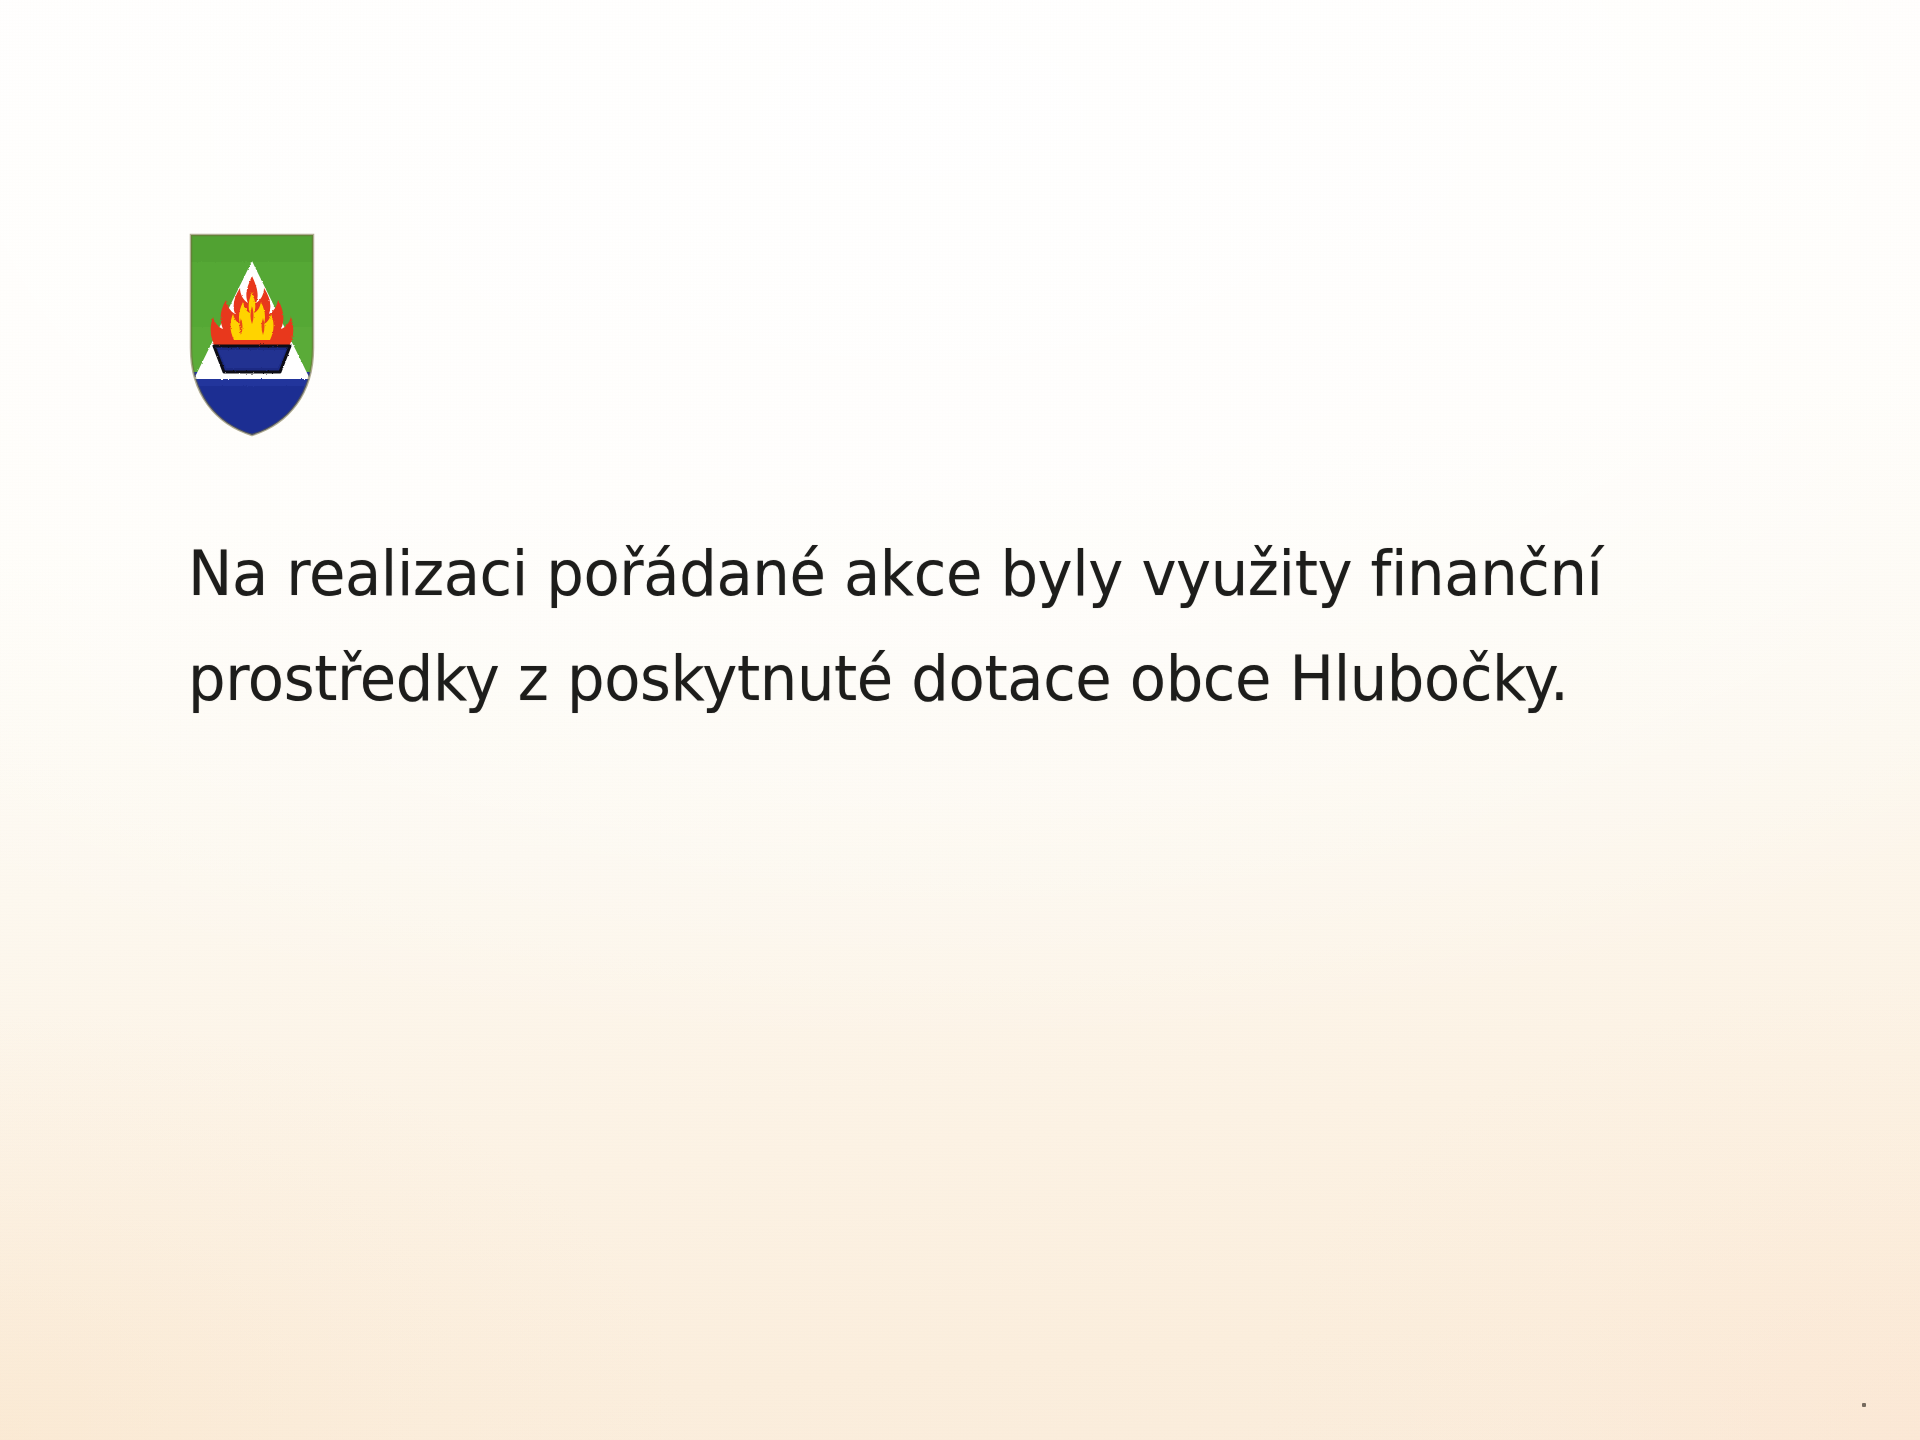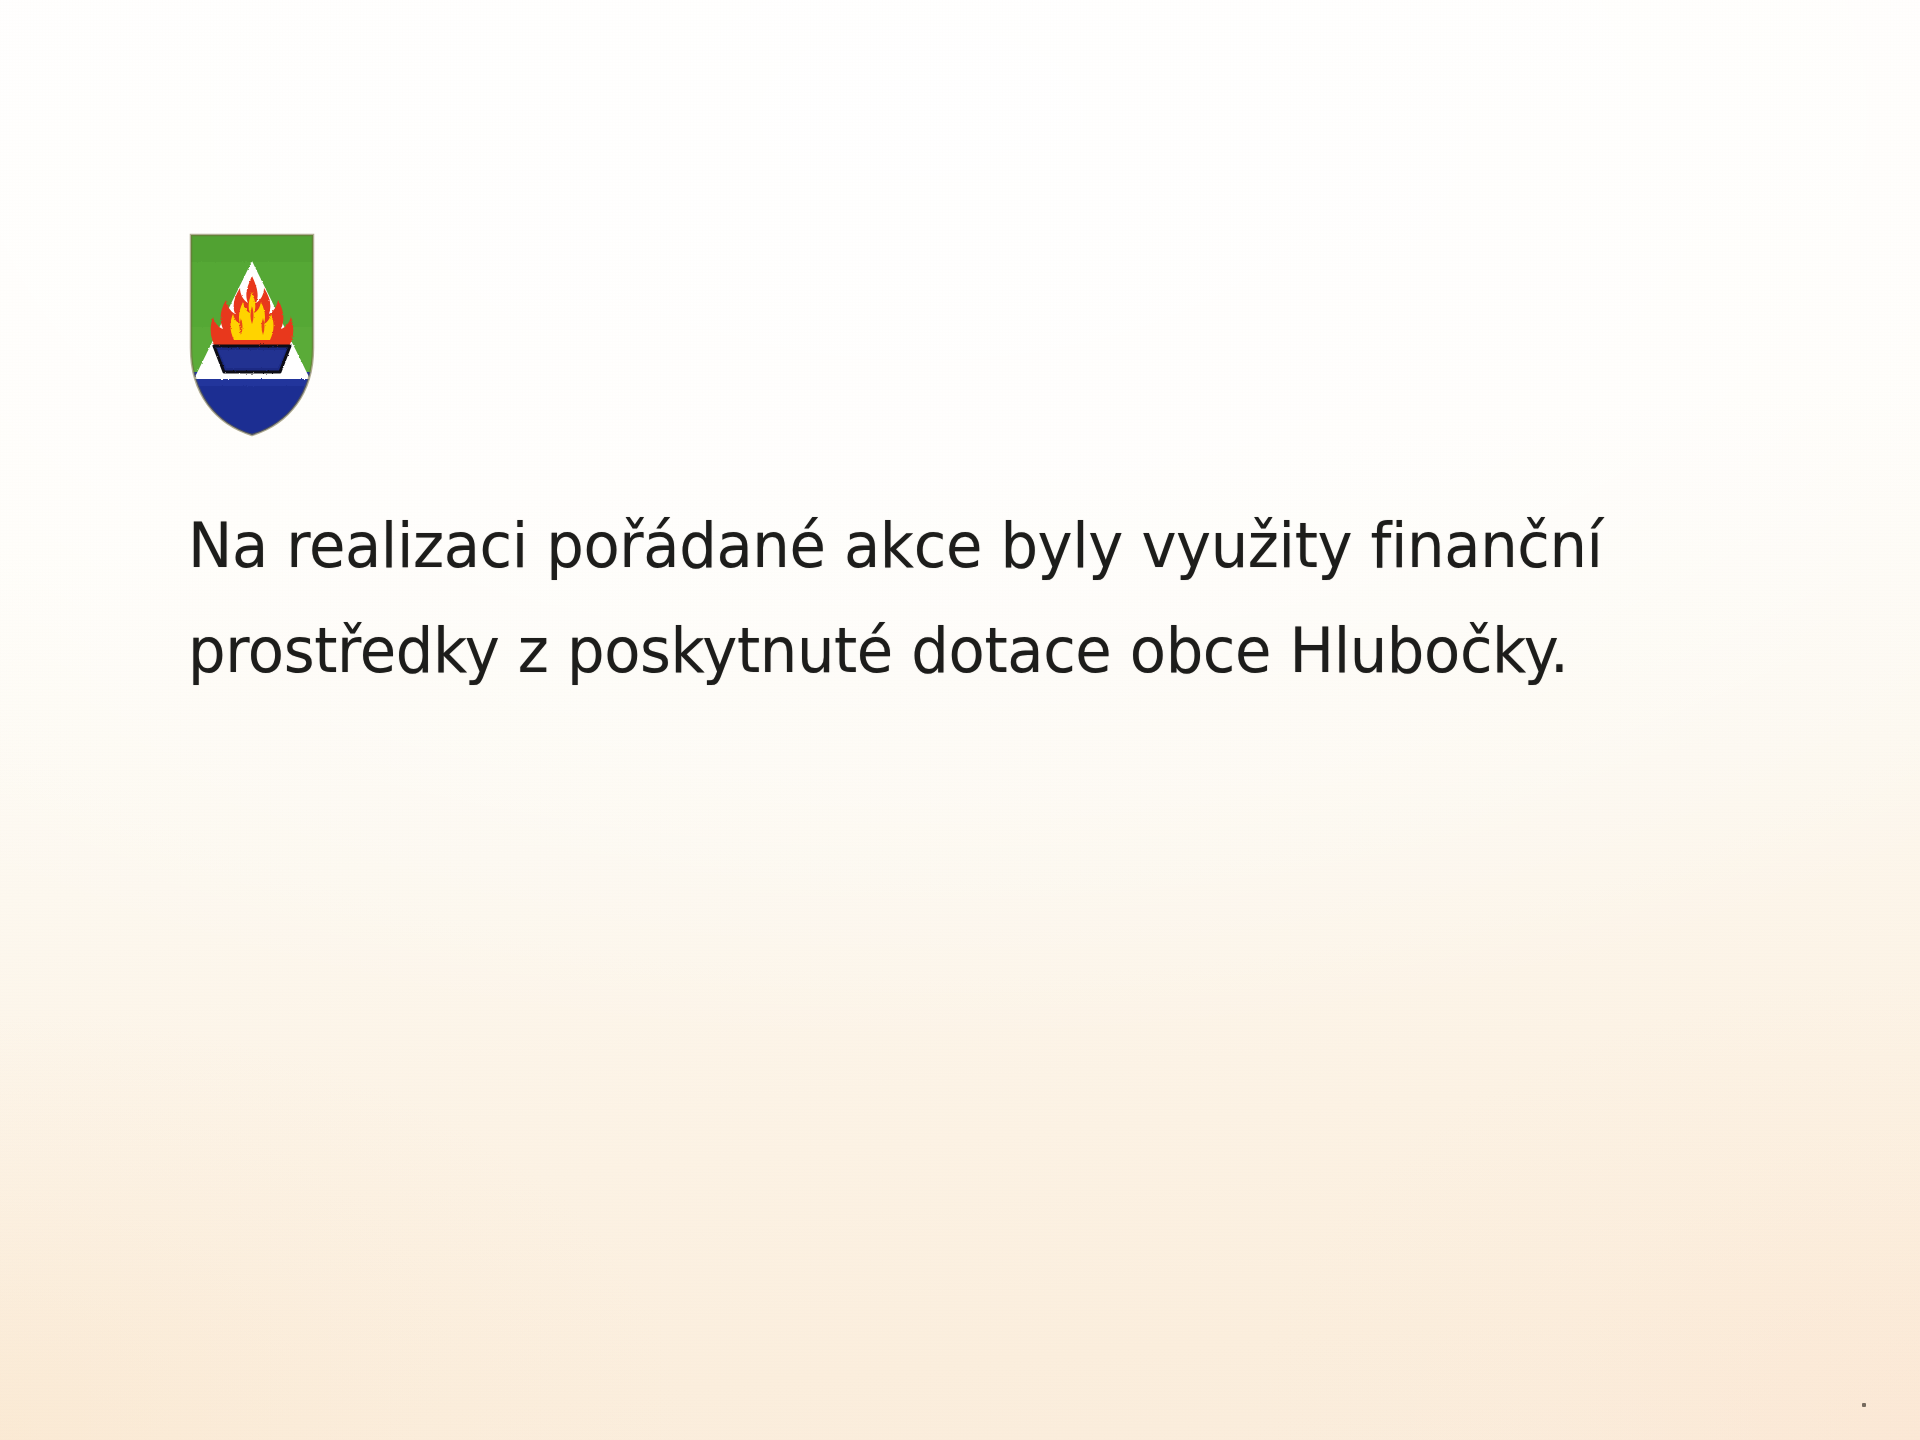--- a/index.html
+++ b/index.html
@@ -69,21 +69,21 @@
     top: 232px;
     width: 128px;
     height: 206px;
   }
   #coat-of-arms svg { display: block; width: 100%; height: 100%; }
 
   
   #text-block {
     position: absolute;
     left: 188px;
-    top: 493px;
+    top: 521px;
     width: 1620px;
   }
   .slide-line {
     font-family: "DejaVu Sans", "Liberation Sans", sans-serif;
     font-size: 62px;
     line-height: 105px;
     letter-spacing: -0.4px;
     color: #1d1d1b;
     white-space: nowrap;
     font-weight: 400;

